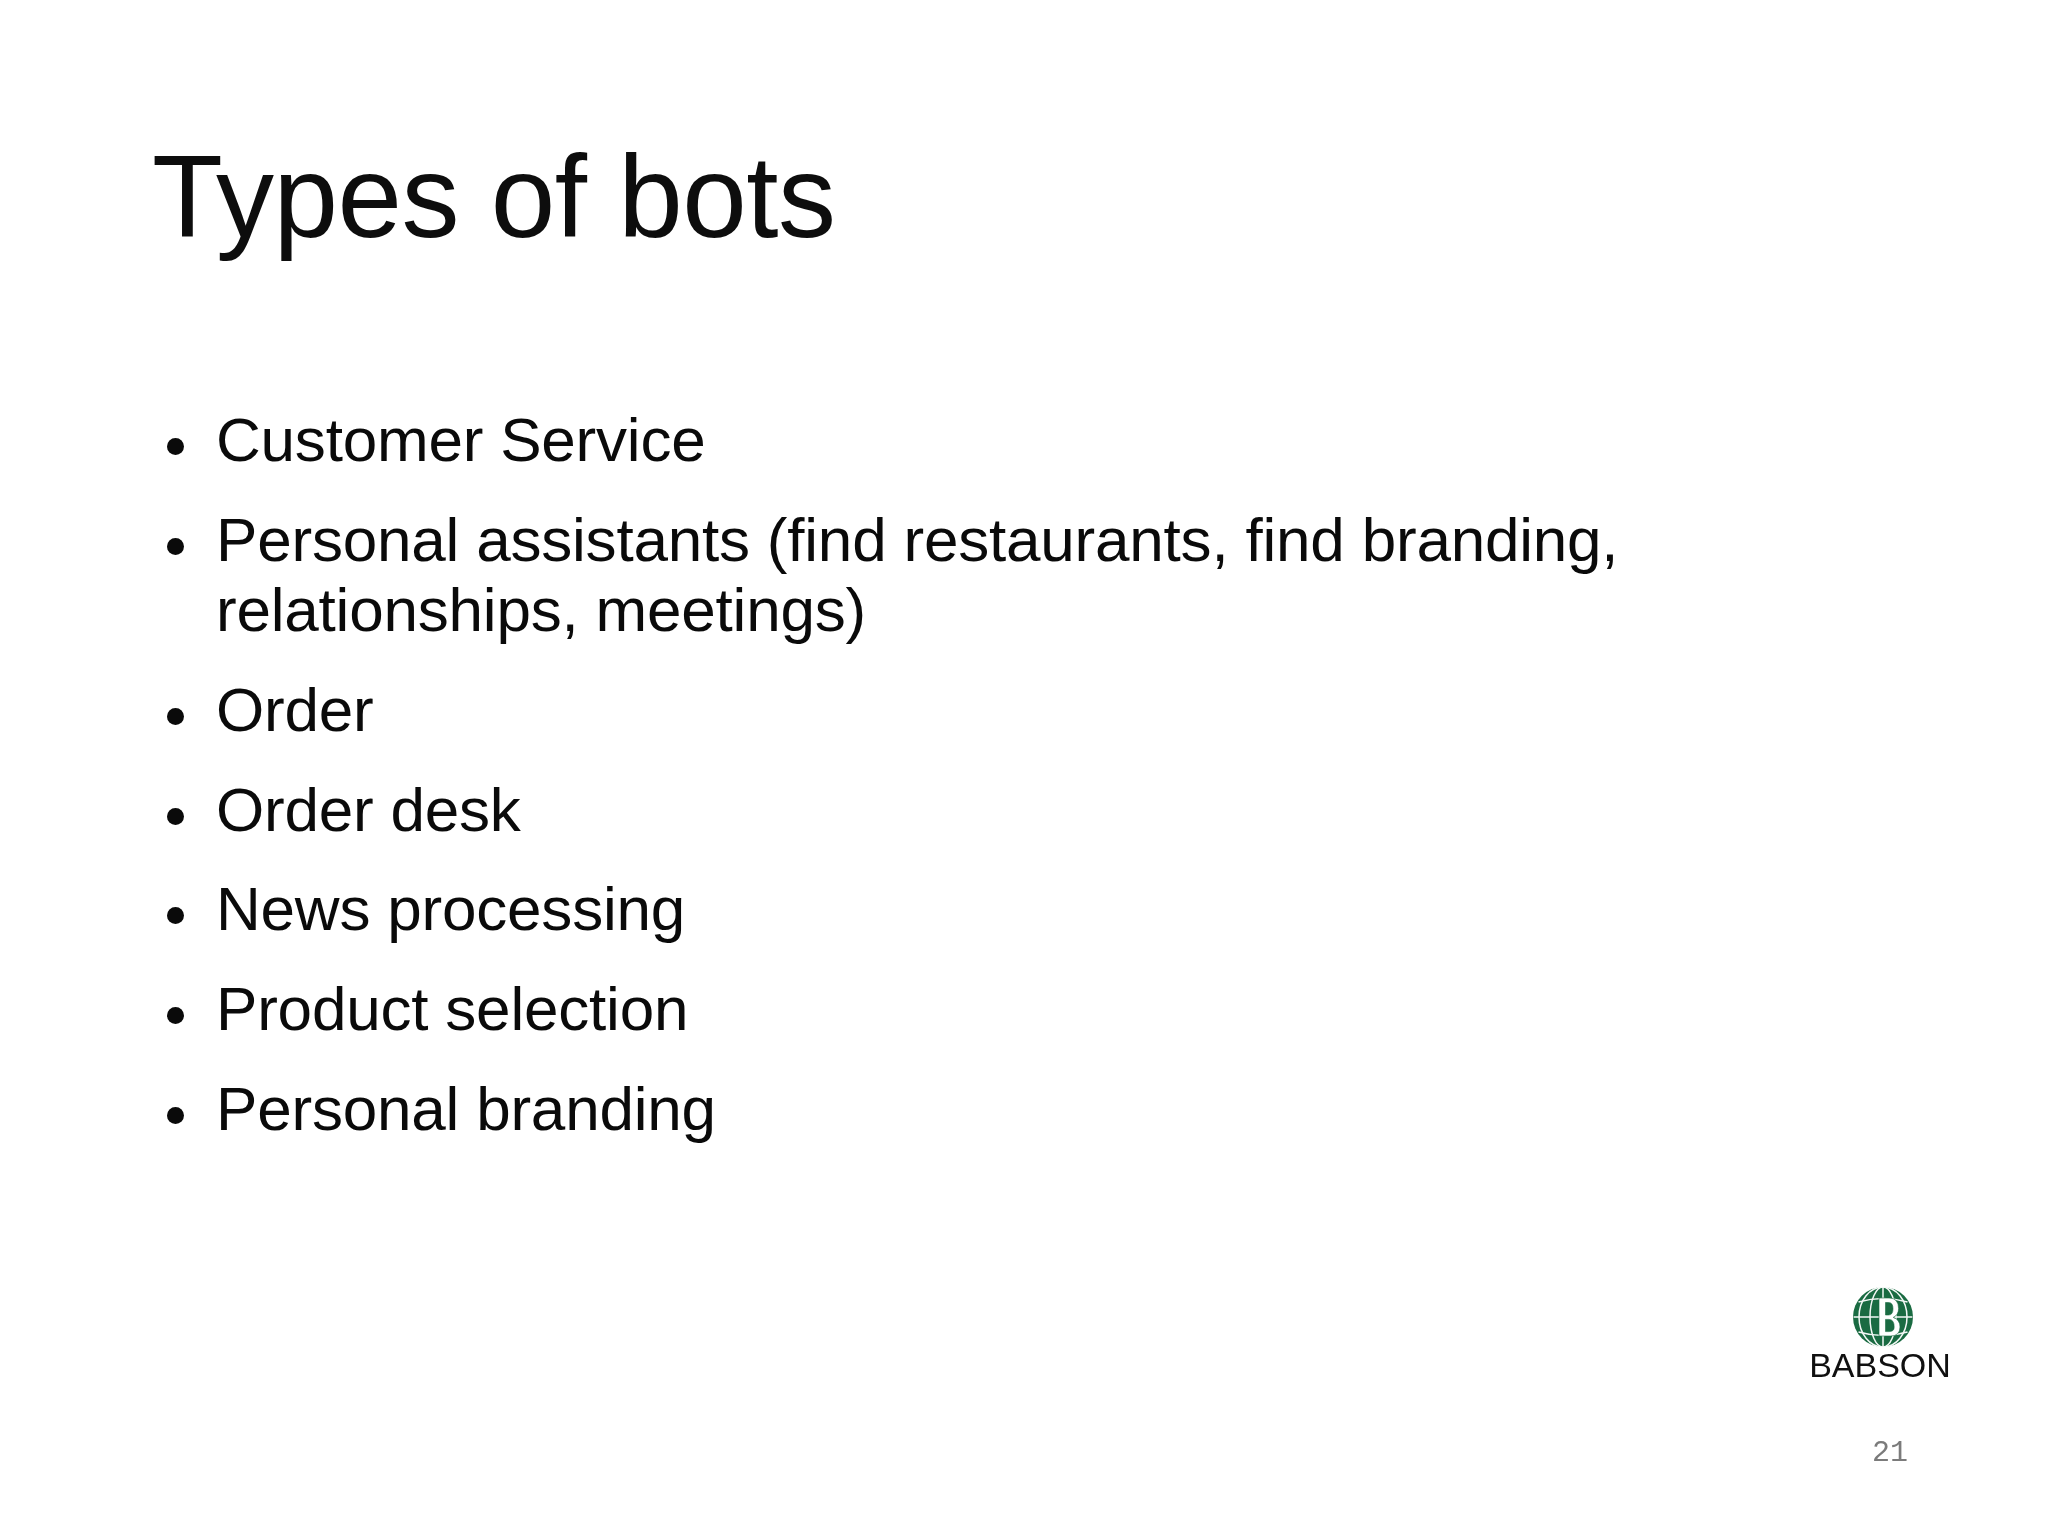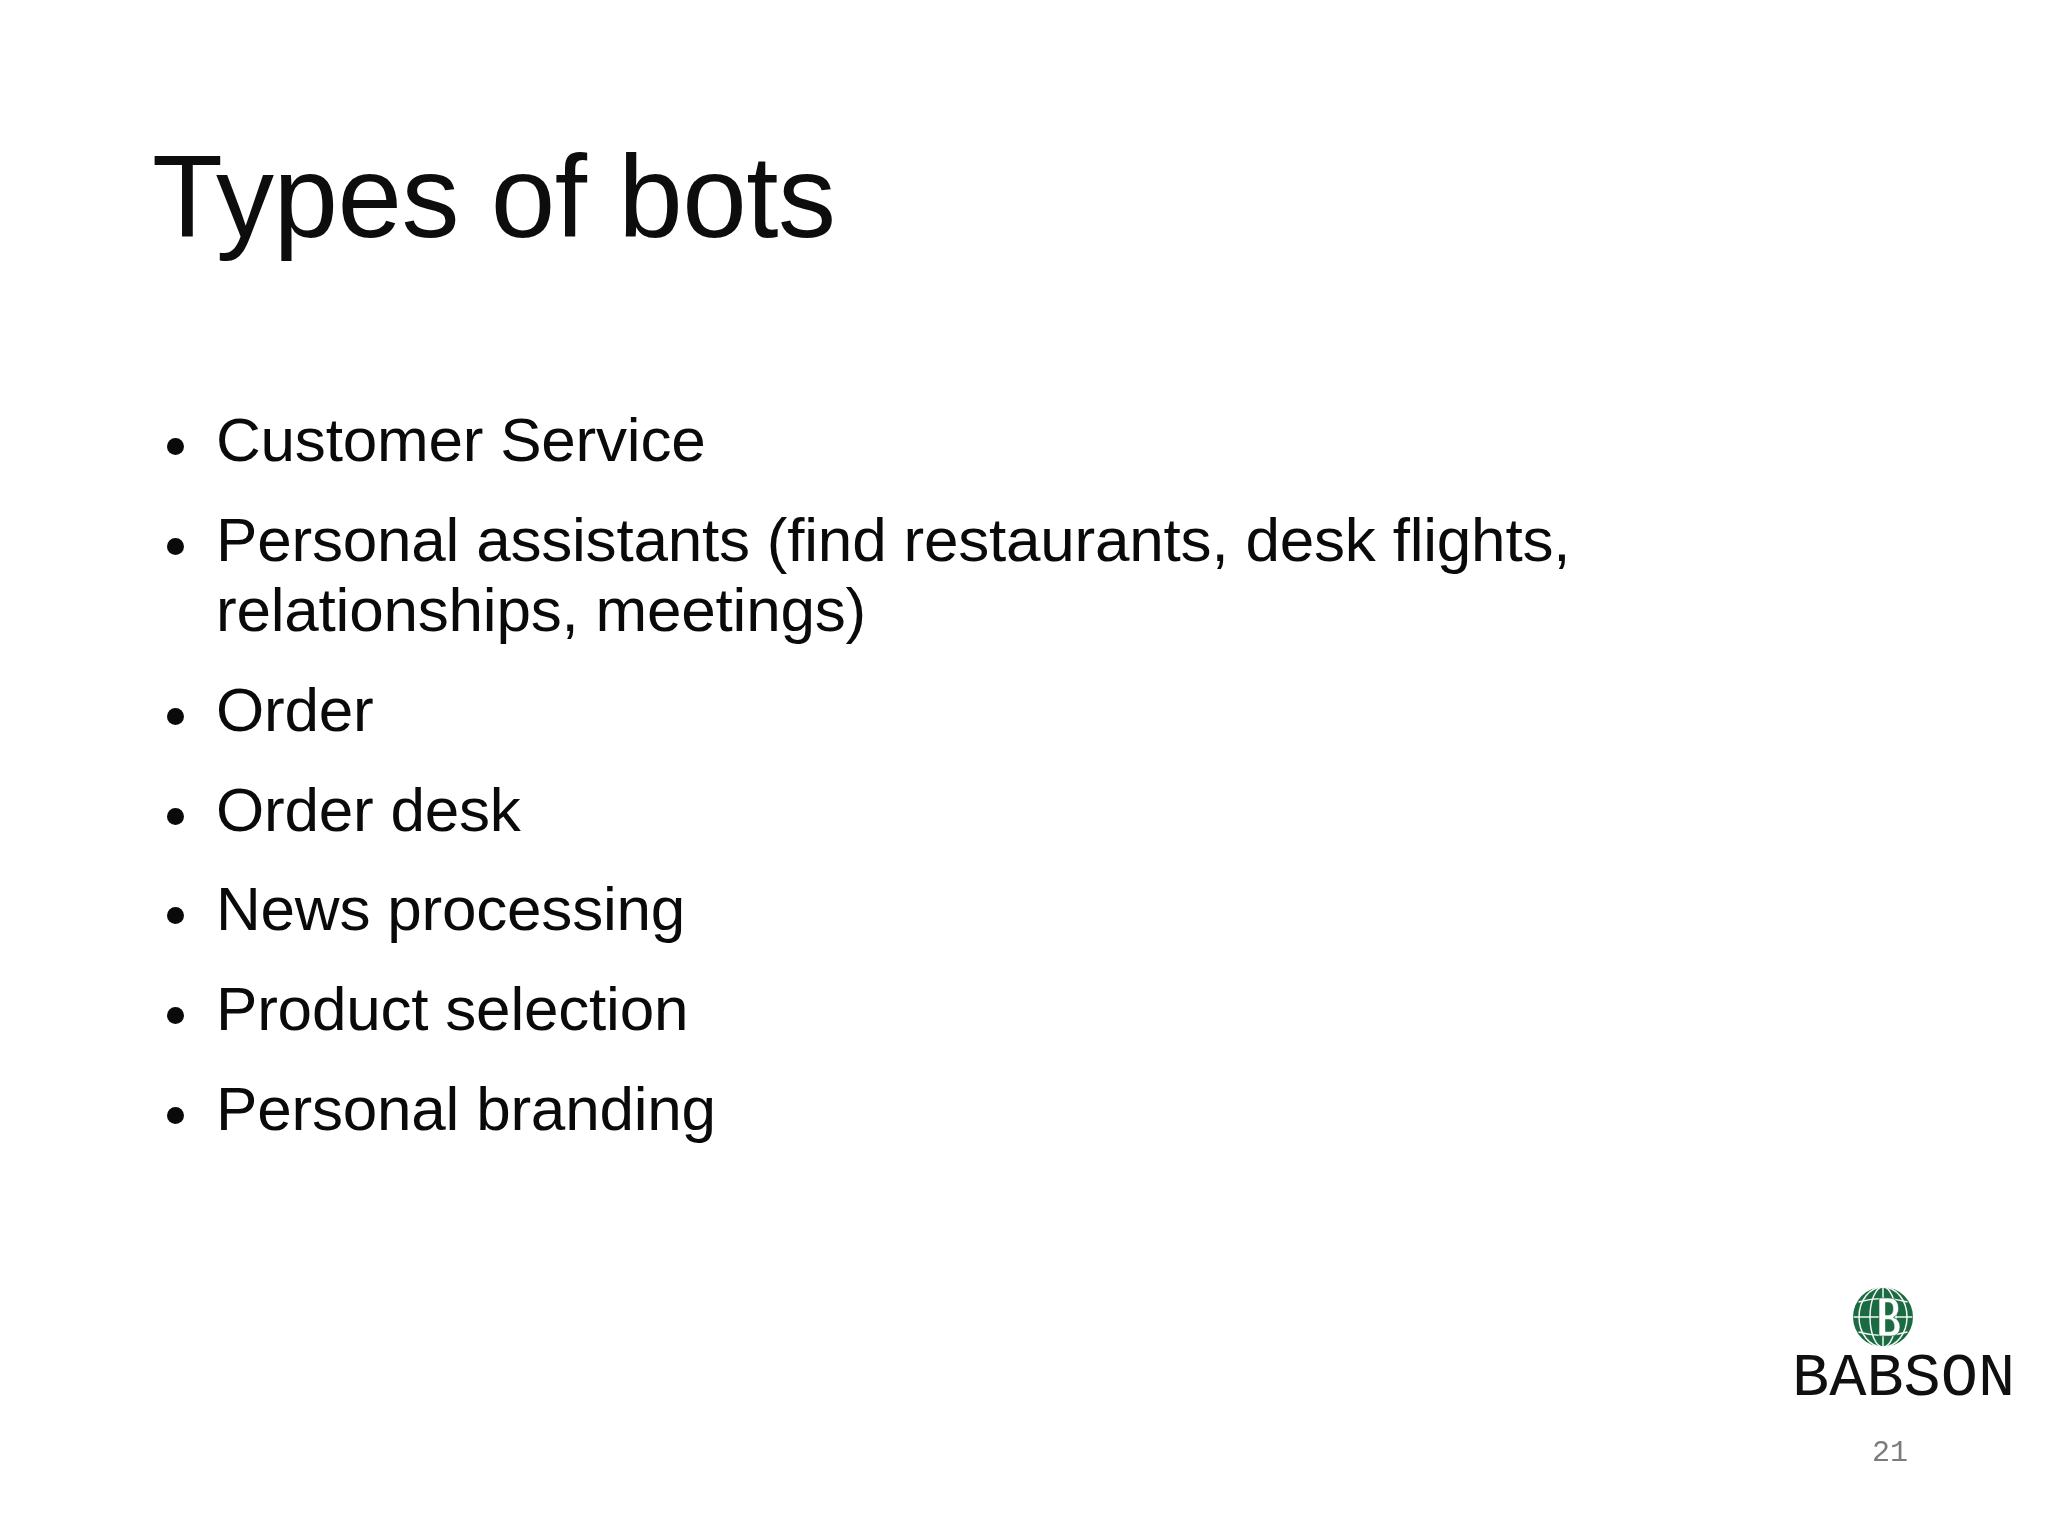--- a/index.html
+++ b/index.html
@@ -94,27 +94,26 @@
     width: 62px;
     height: 62px;
   }
 
   .logo-wordmark {
     position: absolute;
     left: 0px;
     top: 62px;
     width: 200px;
     text-align: center;
-    font-family: Liberation Mono, monospace;
+    font-family: Liberation Sans, sans-serif;
     font-weight: 400;
-    font-size: 62px;
+    font-size: 34px;
     line-height: 1;
     letter-spacing: 0px;
     color: #101010;
-    margin-left: 12px;
   }
 
   
   .page-number {
     position: absolute;
     left: 1840px;
     top: 1436px;
     width: 100px;
     text-align: center;
     font-family: Liberation Mono, monospace;
@@ -127,21 +126,21 @@
 
 <div class="slide">
 
   <h1 class="slide-title">Types of bots</h1>
 
   <ul class="body-list">
     <li class="bullet-item">
       <span class="bullet-text">Customer Service</span>
     </li>
     <li class="bullet-item">
-      <span class="bullet-text">Personal assistants (find restaurants, desk flights, relationships, meetings)</span>
+      <span class="bullet-text">Personal assistants (find restaurants, find branding, relationships, meetings)</span>
     </li>
     <li class="bullet-item">
       <span class="bullet-text">Order</span>
     </li>
     <li class="bullet-item">
       <span class="bullet-text">Order desk</span>
     </li>
     <li class="bullet-item">
       <span class="bullet-text">News processing</span>
     </li>

